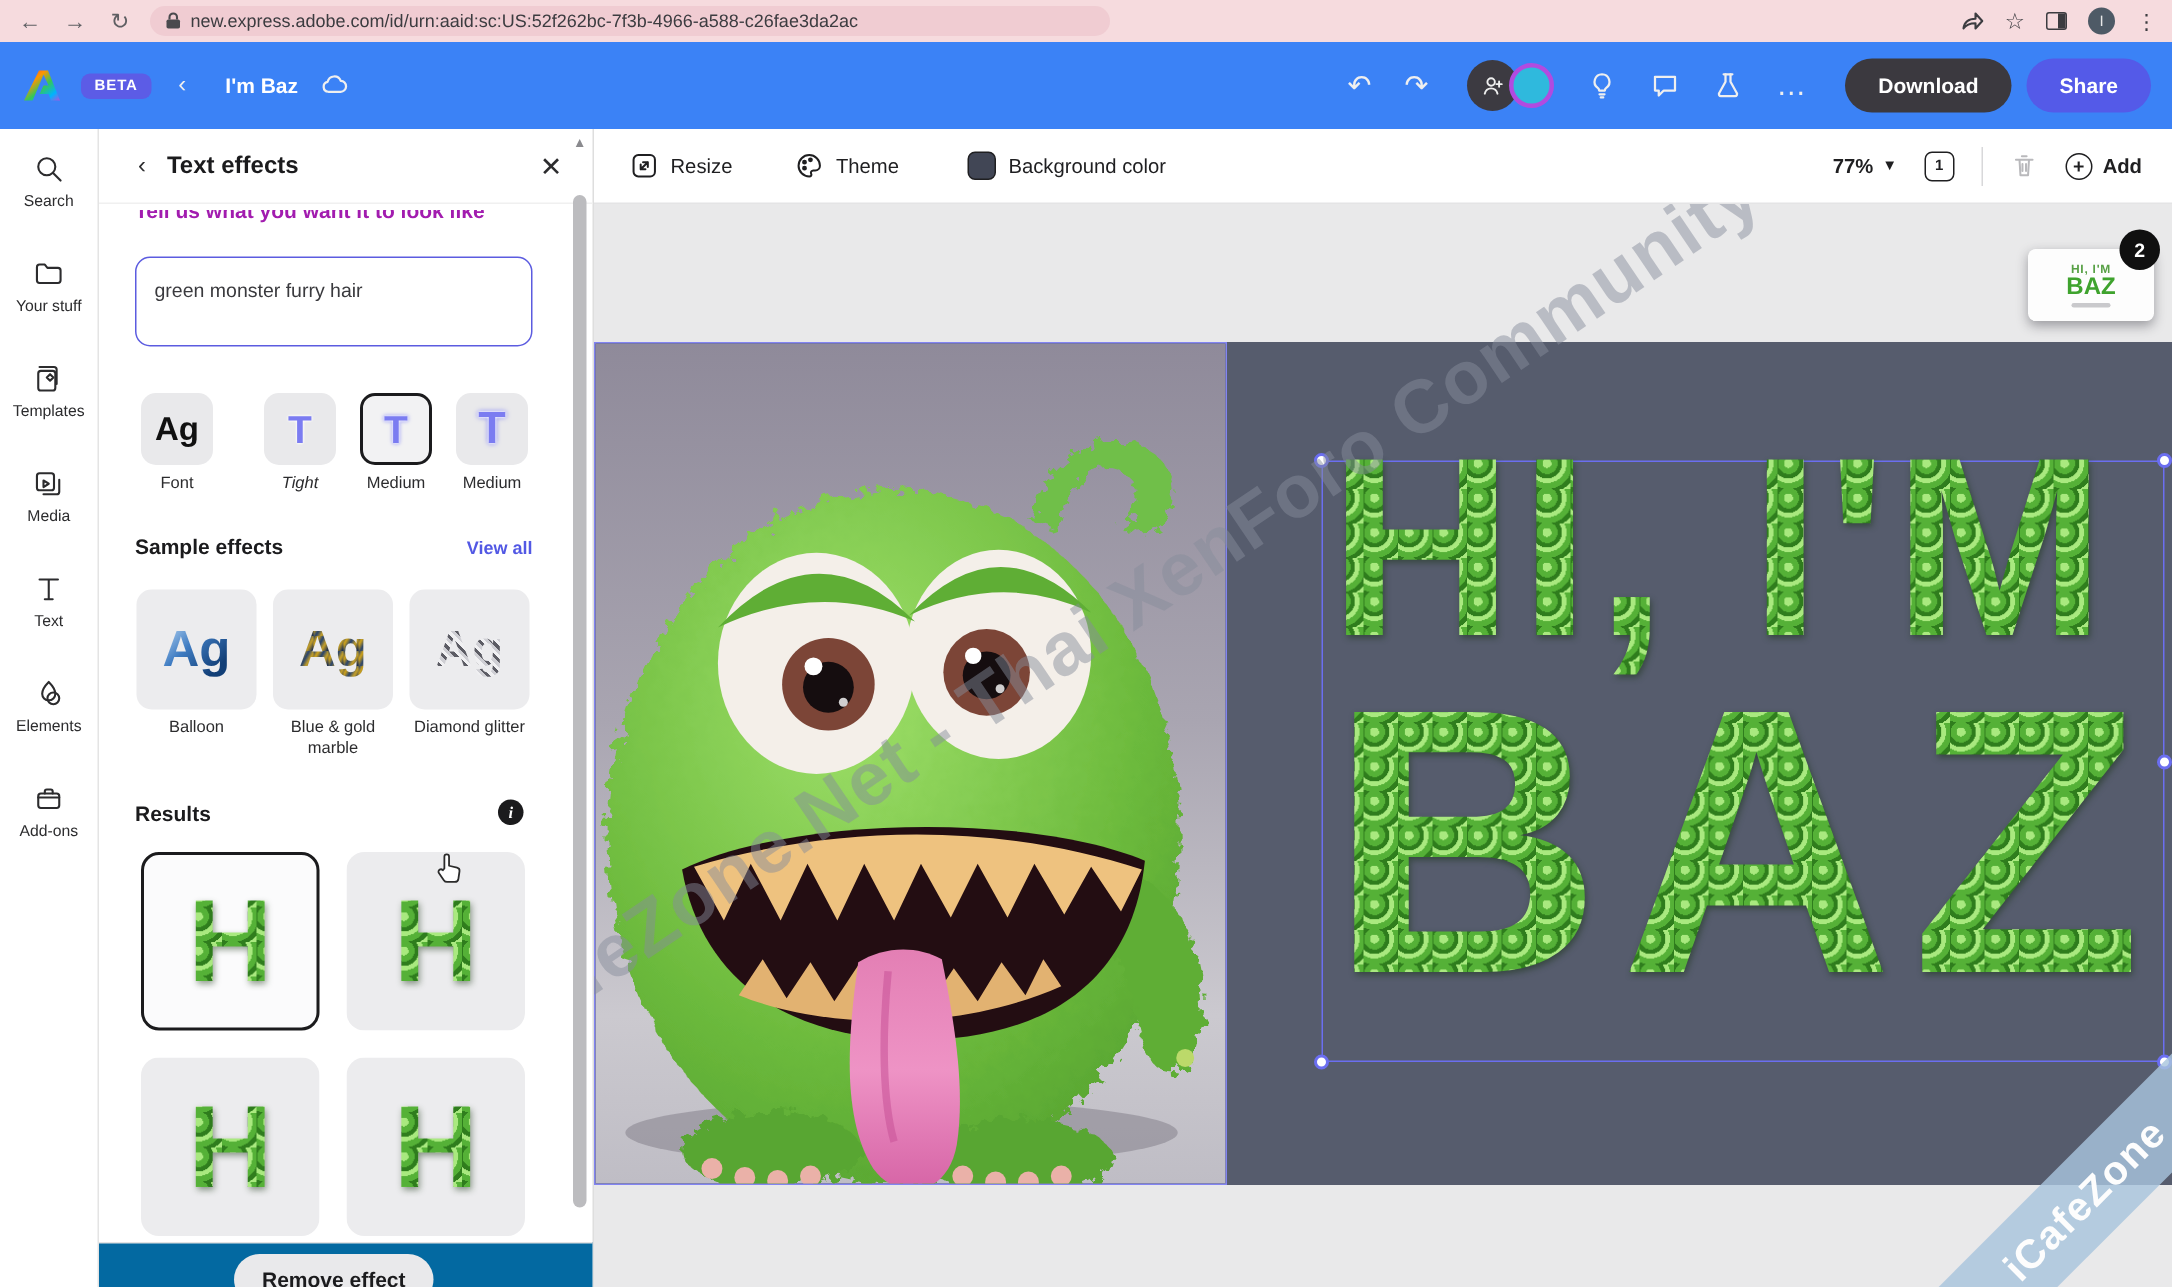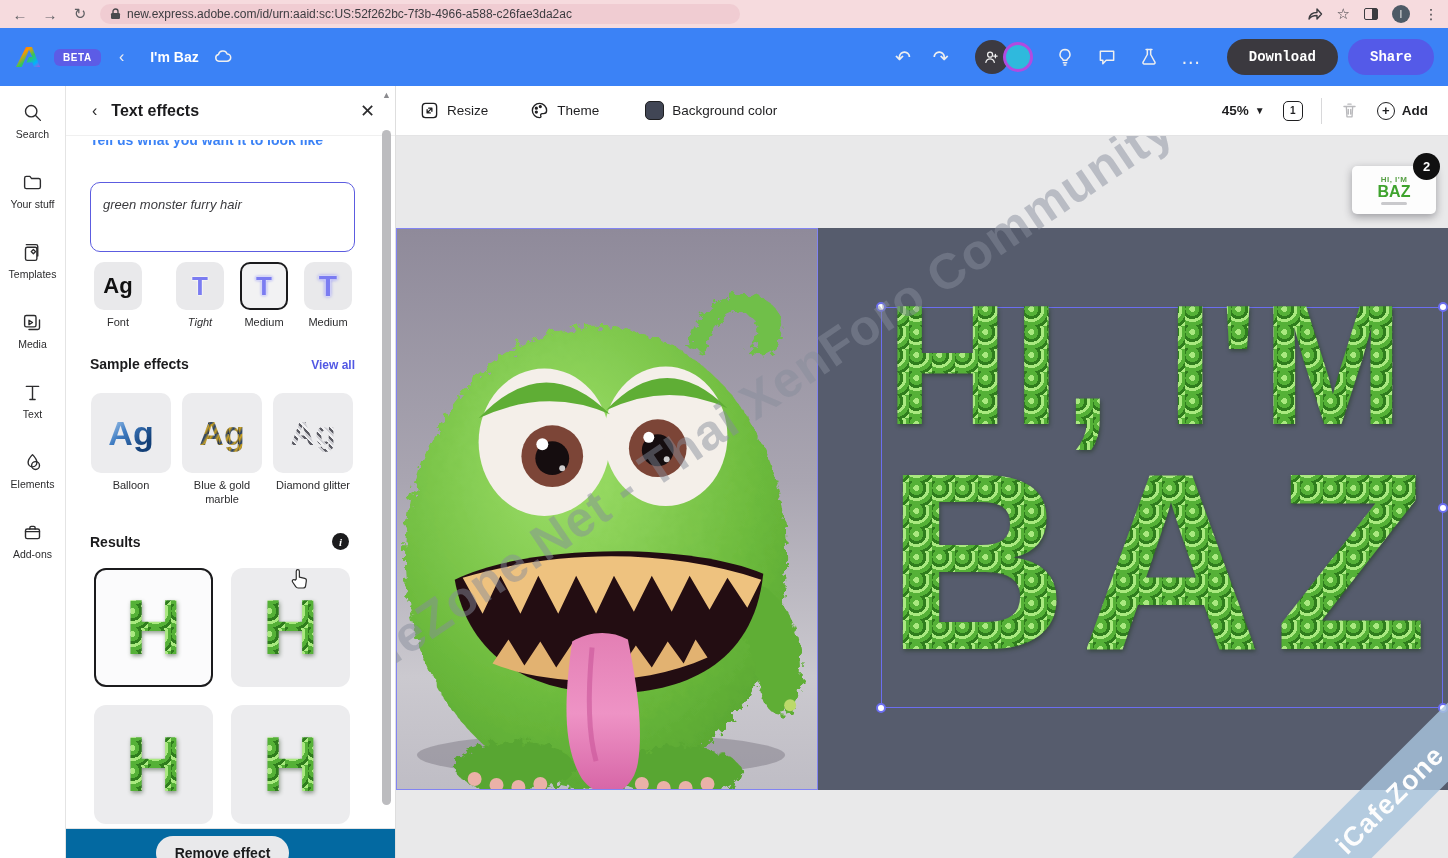--- a/index.html
+++ b/index.html
@@ -16,40 +16,40 @@
 
   
   .app-header{position:absolute;left:0;top:28px;width:1448px;height:58px;background:#3b82f6;display:flex;align-items:center;color:#fff;}
   .beta-pill{background:#5c5ce6;color:#fff;font-size:10px;font-weight:bold;letter-spacing:.6px;padding:3px 9px;border-radius:6px;margin-left:12px;}
   .doc-title{font-size:14px;font-weight:bold;margin-left:26px;}
   .hdr-ic{color:#efefef;font-size:18px;margin-left:22px;cursor:pointer;display:flex;align-items:center;}
   .hdr-svg{width:20px;height:20px;stroke:#efefef;fill:none;stroke-width:1.8;stroke-linecap:round;stroke-linejoin:round;}
   .collab{display:flex;align-items:center;margin-left:26px;}
   .person-add{width:34px;height:34px;border-radius:50%;background:#3c3a41;display:flex;align-items:center;justify-content:center;}
   .user-avatar{width:30px;height:30px;border-radius:50%;background:#2fb9dd;border:3px solid #b14be0;margin-left:-6px;}
-  .pill-btn{height:36px;border:none;border-radius:18px;font-size:14px;font-weight:bold;color:#fff;padding:0 22px;cursor:pointer;font-family:Liberation Mono, monospace;}
+  .pill-btn{height:36px;border:none;border-radius:18px;font-size:14px;font-weight:bold;color:#fff;padding:0 22px;cursor:pointer;font-family:Liberation Sans, sans-serif;}
   .download-btn{background:#3b393f;margin-left:24px;}
   .share-btn{background:#545ae8;margin-left:10px;margin-right:14px;}
 
   
   .main{position:absolute;left:0;top:86px;width:1448px;height:772px;display:flex;}
   .sidebar{width:66px;background:#fff;border-right:1px solid #e4e4e4;display:flex;flex-direction:column;align-items:center;padding-top:16px;}
   .side-item{display:flex;flex-direction:column;align-items:center;gap:5px;height:70px;width:100%;cursor:pointer;color:#2c2c2e;}
   .side-item svg{width:21px;height:21px;stroke:#2c2c2e;fill:none;stroke-width:1.6;stroke-linecap:round;stroke-linejoin:round;}
   .side-label{font-size:10.5px;}
 
   
   .panel{width:330px;background:#fff;border-right:1px solid #dedede;position:relative;}
   .panel-header{height:50px;display:flex;align-items:center;padding:0 20px 0 26px;border-bottom:1px solid #f0f0f0;}
   .panel-back{font-size:16px;color:#2c2c2e;cursor:pointer;margin-right:14px;}
   .panel-title{font-size:16px;font-weight:bold;color:#1b1b1d;}
   .panel-close{margin-left:auto;font-size:18px;color:#2c2c2e;cursor:pointer;}
   .clip-label{position:absolute;left:24px;top:54px;width:260px;height:11px;overflow:hidden;}
-  .clip-label span{display:block;margin-top:-8px;font-size:14px;font-weight:bold;color:#3b82f6;white-space:nowrap;}
-  .prompt-box{position:absolute;left:24px;top:96px;width:265px;height:70px;border:1.5px solid #5c5ce0;border-radius:10px;font-family:inherit;font-size:13px;color:#3a3a3e;padding:14px 12px;resize:none;outline:none;font-style:italic;}
+  .clip-label span{display:block;margin-top:-8px;font-size:14px;font-weight:bold;color:#a21caf;white-space:nowrap;}
+  .prompt-box{position:absolute;left:24px;top:85px;width:265px;height:60px;border:1.5px solid #5c5ce0;border-radius:10px;font-family:inherit;font-size:13px;color:#3a3a3e;padding:14px 12px;resize:none;outline:none;}
   .size-row{position:absolute;left:28px;top:176px;width:280px;height:70px;}
   .size-btn{position:absolute;width:48px;height:48px;border-radius:10px;background:#e9e9eb;border:2px solid transparent;display:flex;align-items:center;justify-content:center;cursor:pointer;}
   .size-btn.selected{border-color:#1b1b1d;background:#f2f2f3;}
   .size-lbl{position:absolute;top:54px;width:48px;text-align:center;font-size:11px;color:#2c2c2e;}
   .ag-glyph{font-size:22px;font-weight:bold;color:#111;}
   .t-glyph{font-size:26px;font-weight:800;color:#7b7cf1;text-shadow:0 0 2px #fff,0 0 2px #fff;}
   .t-medium{filter:drop-shadow(0 0 1px #7b7cf1);}
   .t-loose{font-size:30px;filter:drop-shadow(0 0 1.5px #7b7cf1);}
   .sample-head{position:absolute;left:24px;top:270px;font-size:14px;font-weight:bold;color:#1b1b1d;}
   .view-all{position:absolute;right:40px;top:272px;font-size:12px;font-weight:bold;color:#5258e4;cursor:pointer;}
@@ -335,21 +335,21 @@
             <circle cx="8" cy="14" r="1.2" fill="#1f1f21"></circle>
           </svg>
         <span>Theme</span>
       </div>
       <div class="tb-item" style="margin-left:46px;">
         <span class="bg-swatch"></span>
         <span>Background color</span>
       </div>
       <div class="tb-right">
         <div class="zoom-ctl">
-          <span>45%</span>
+          <span>77%</span>
           <span class="chev">▼</span>
         </div>
         <div class="pages-ic">
             <span>1</span>
           </div>
         <div class="tb-divider"></div>
         <span class="tb-item trash">
           <svg class="tb-svg" viewBox="0 0 24 24">
               <path d="M5 7h14M10 4h4M8 7l.8 13h6.4L16 7M10.5 10.5v6M13.5 10.5v6"></path>
             </svg>

